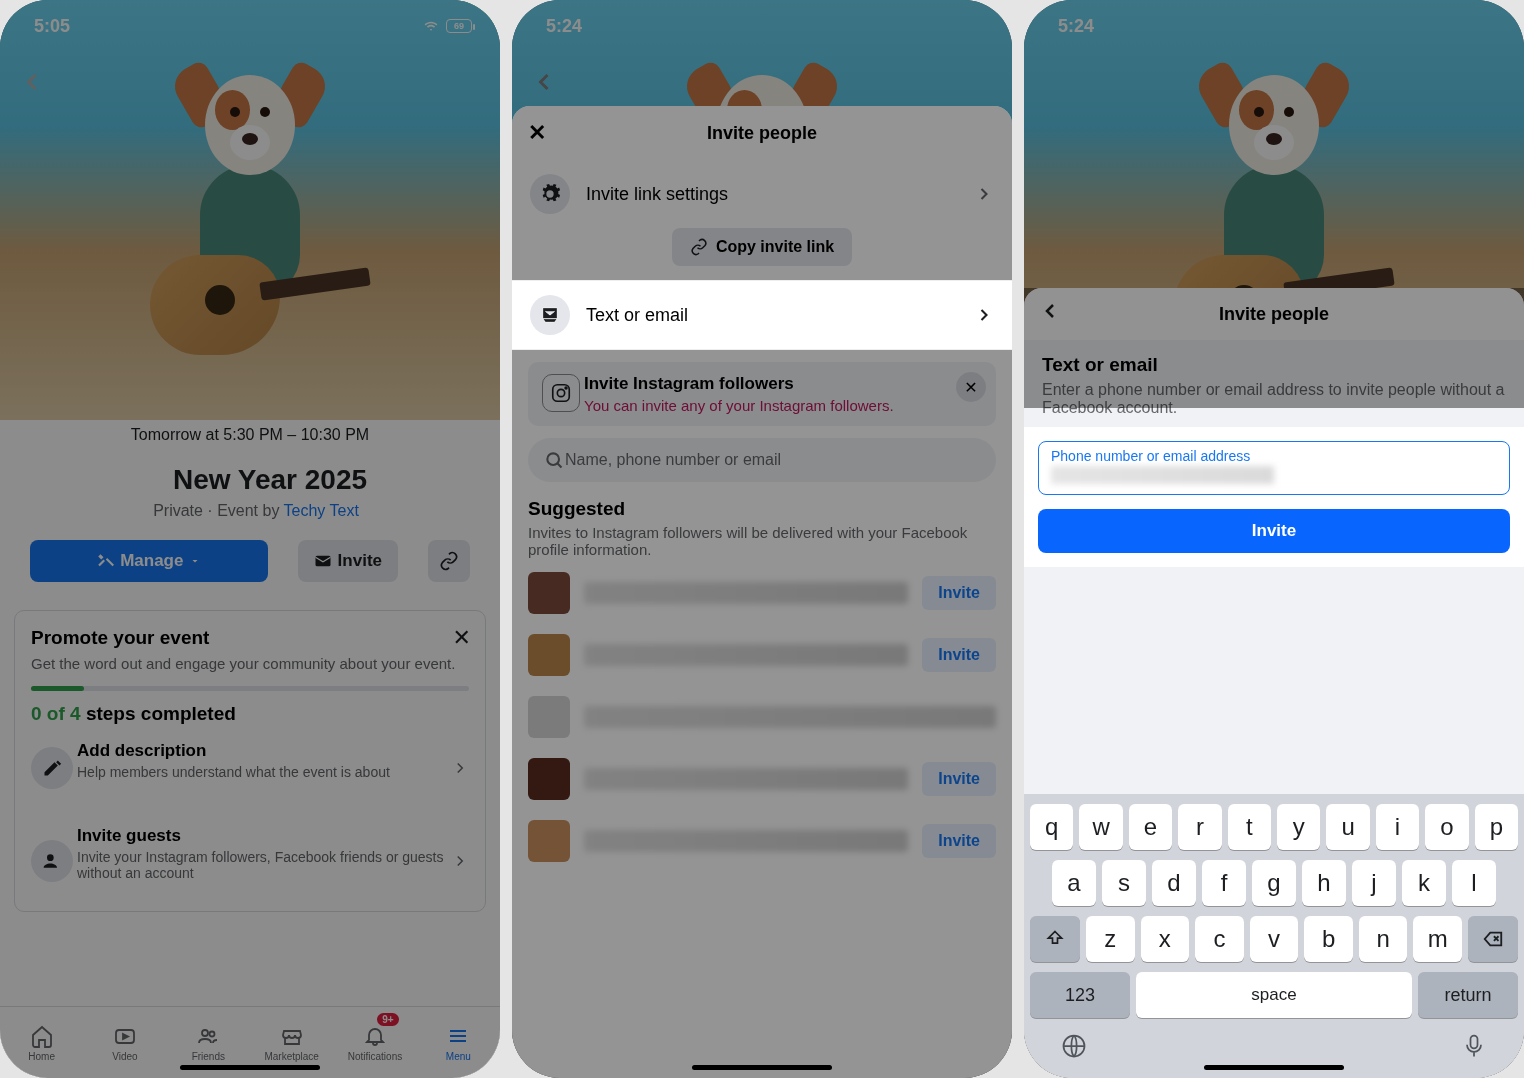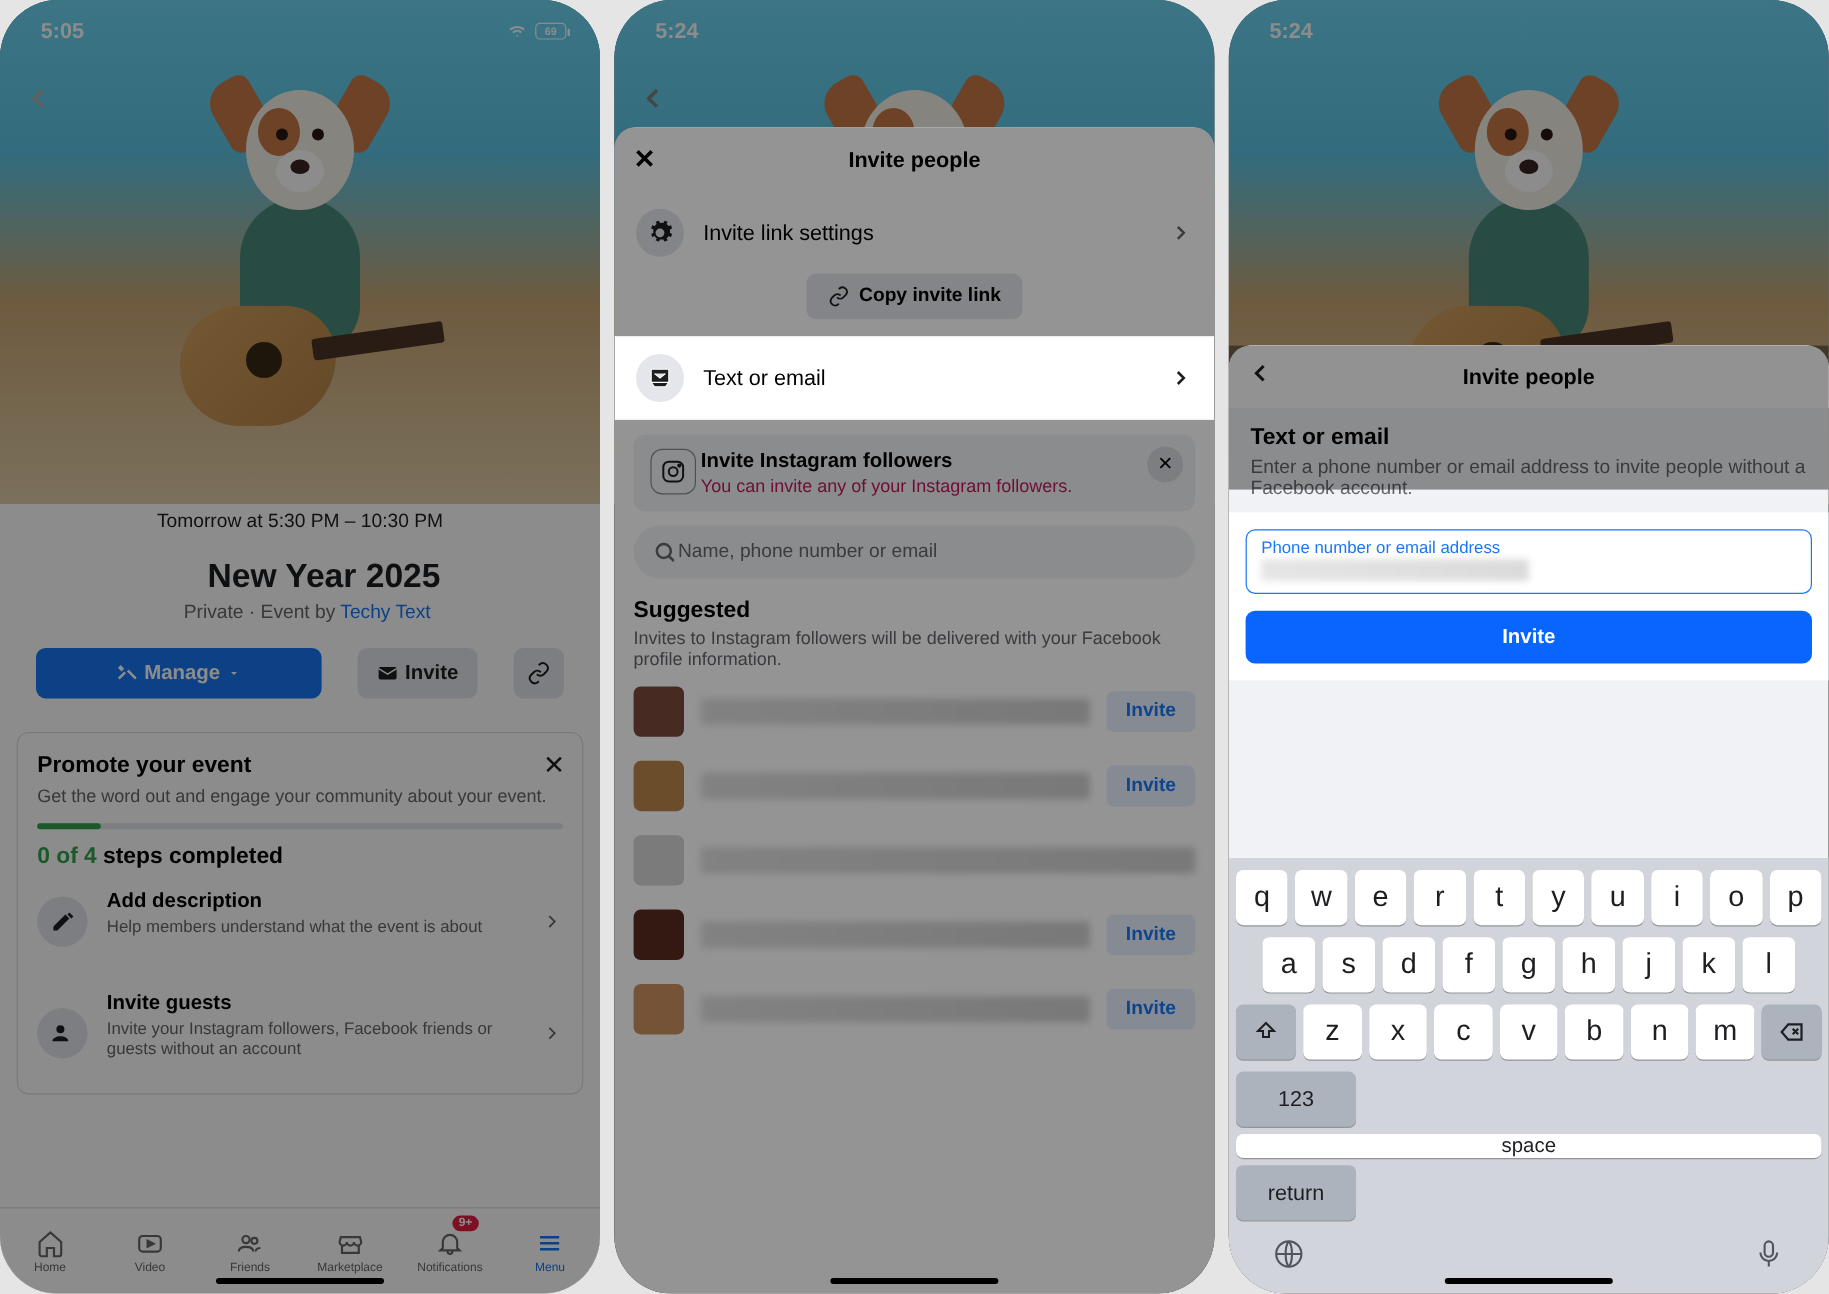--- a/index.html
+++ b/index.html
@@ -44,21 +44,21 @@
   .s1-invite { background:#e4e6eb; border:none; border-radius:8px; height:42px; padding:0 16px; font-size:17px; font-weight:600; display:flex; align-items:center; gap:6px; color:#1c1e21;}
   .s1-link { width:42px; height:42px; background:#e4e6eb; border:none; border-radius:8px; display:flex; align-items:center; justify-content:center;}
   .s1-promote { margin:8px 14px; border:1px solid #dadde1; border-radius:10px; padding:16px; position:relative;}
   .s1-promote h3 { font-size:19px; font-weight:700; margin-bottom:6px;}
   .s1-promote p { font-size:15px; color:#65676b; margin-bottom:14px;}
   .s1-close-x { position:absolute; top:14px; right:14px; font-size:22px; color:#1c1e21;}
   .s1-progress { height:5px; background:#e4e6eb; border-radius:3px; margin-bottom:12px; position:relative;}
   .s1-progress::before{content:""; position:absolute; left:0; top:0; bottom:0; width:12%; background:#31a24c; border-radius:3px;}
   .s1-steps-text { font-size:19px; font-weight:600;}
   .s1-steps-text .done { color:#31a24c;}
-  .s1-step-item { display:flex; align-items:center; gap:16px; padding:16px 0; }
+  .s1-step-item { display:flex; align-items:center; gap:4px; padding:16px 0; }
   .s1-step-icon { width:42px; height:42px; background:#e4e6eb; border-radius:50%; display:flex; align-items:center; justify-content:center;}
   .s1-step-text { flex:1; }
   .s1-step-text h4 { font-size:17px; font-weight:600; margin-bottom:3px;}
   .s1-step-text p { font-size:14px; color:#65676b;}
   .s1-tabbar { position:absolute; bottom:0; left:0; right:0; height:72px; background:#fff; display:flex; border-top:1px solid #dadde1;}
   .s1-tab { flex:1; display:flex; flex-direction:column; align-items:center; justify-content:center; gap:3px; font-size:10px; color:#65676b; position:relative;}
   .s1-tab.active { color:#1877f2;}
   .s1-tab-badge { position:absolute; top:6px; right:18px; background:#e41e3f; color:#fff; font-size:10px; font-weight:700; padding:1px 5px; border-radius:10px;}
   .home-indicator { position:absolute; bottom:8px; left:50%; transform:translateX(-50%); width:140px; height:5px; background:#000; border-radius:3px; z-index:10;}
 
@@ -100,21 +100,21 @@
   .s3-input-val { height:18px; background:linear-gradient(90deg,#e5e5e5,#dadada); filter:blur(3px); width:50%;}
   .s3-invite-big { width:100%; background:#0866ff; color:#fff; border:none; border-radius:8px; height:44px; font-size:17px; font-weight:600;}
   
   .keyboard { position:absolute; bottom:0; left:0; right:0; background:#d1d4da; padding:10px 6px 8px 6px; z-index:9;}
   .krow { display:flex; gap:6px; margin-bottom:10px; justify-content:center;}
   .key { flex:1; height:46px; background:#fff; border-radius:6px; display:flex; align-items:center; justify-content:center; font-size:24px; box-shadow:0 1px 0 rgba(0,0,0,0.3); color:#1c1e21;}
   .key.special { background:#adb3bc; font-size:18px;}
   .krow2 { padding:0 22px;}
   .krow3 { padding:0;}
   .krow3 .key.special { flex:0 0 50px;}
-  .kbottom { display:flex; gap:6px;flex-direction:column;}
+  .kbottom { display:flex; gap:6px;}
   .kbottom .key { flex:0 0 auto;}
   .kbottom .k123 { width:100px;}
   .kbottom .kspace { flex:1;}
   .kbottom .kreturn { width:100px;}
   .kfooter { display:flex; justify-content:space-between; padding:14px 30px 6px 30px;}
   .svg-icon { width:24px; height:24px;}
   .s3-dim-top { position:absolute; inset:0; background:rgba(0,0,0,0.42); z-index:7;}
   .s3-input-area, .s2-highlight { z-index:20;}
 </style>
 </head>

